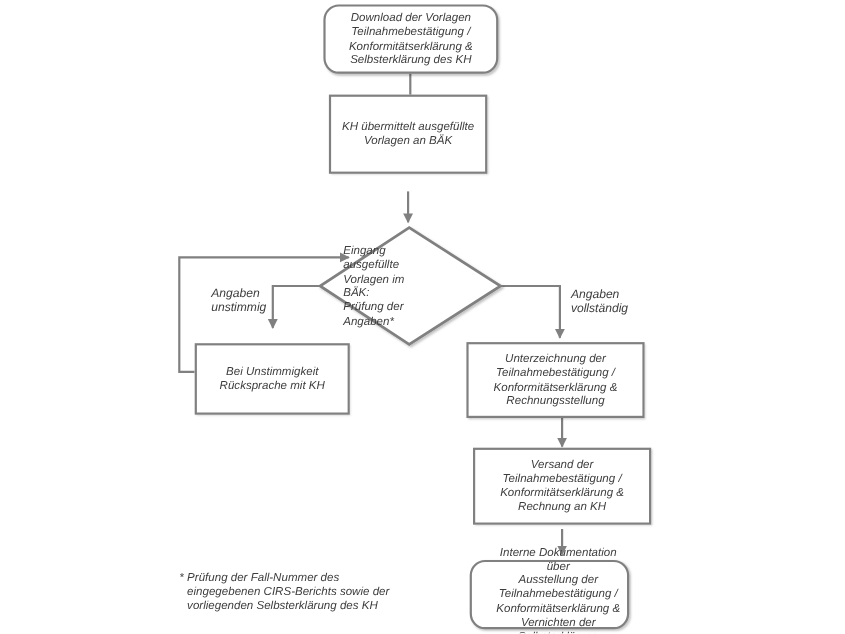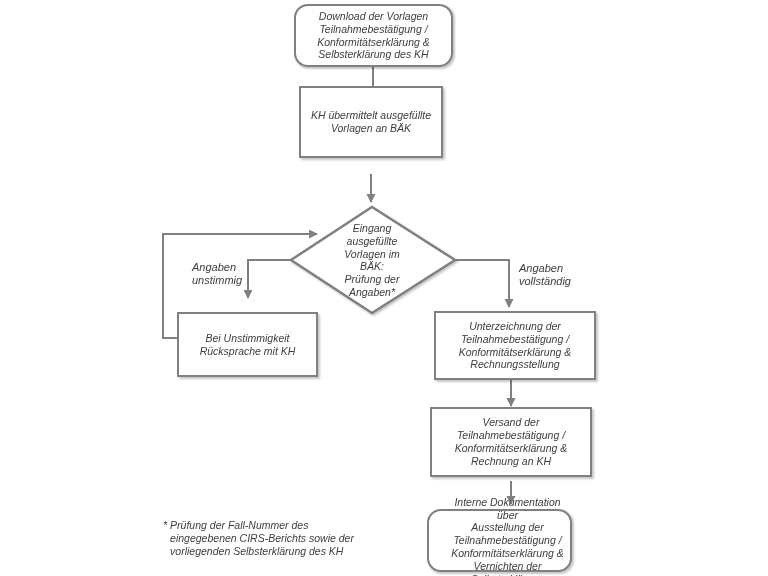--- a/index.html
+++ b/index.html
@@ -37,21 +37,21 @@
     box-sizing:border-box;
     box-shadow:1.5px 1.5px 2px rgba(0,0,0,0.22);
     padding:2px 4px;
   }
   .terminator{
     border-radius:14px;
     border-width:2.5px;
   }
   .diamond-label{
     position:absolute;
-    text-align:center;
+    text-align:left;
     font-size:10.5px;
     line-height:12.8px;
     white-space:pre-line;
     background:transparent;
   }
   .edge-label{
     position:absolute;
     text-align:left;
     font-size:11px;
     line-height:12.8px;
@@ -111,21 +111,21 @@
 Vorlagen im
 BÄK:
 Prüfung der
 Angaben*</div>
 
   <div class="node" style="left:177px;top:312px;width:141px;height:65px;">
     <span>Bei Unstimmigkeit
 Rücksprache mit KH</span>
   </div>
 
-  <div class="node" style="left:434px;top:311px;width:162px;height:69px;">
+  <div class="node" style="left:424px;top:311px;width:162px;height:69px;">
     <span>Unterzeichnung der
 Teilnahmebestätigung /
 Konformitätserklärung &amp;
 Rechnungsstellung</span>
   </div>
 
   <div class="node" style="left:430px;top:407px;width:162px;height:70px;">
     <span>Versand der
 Teilnahmebestätigung /
 Konformitätserklärung &amp;

